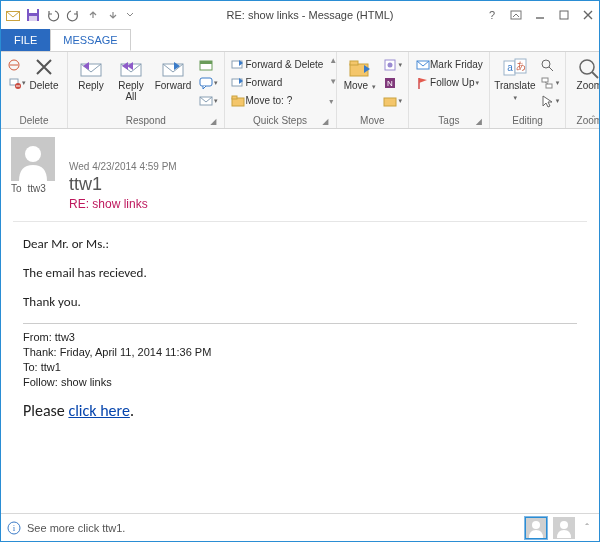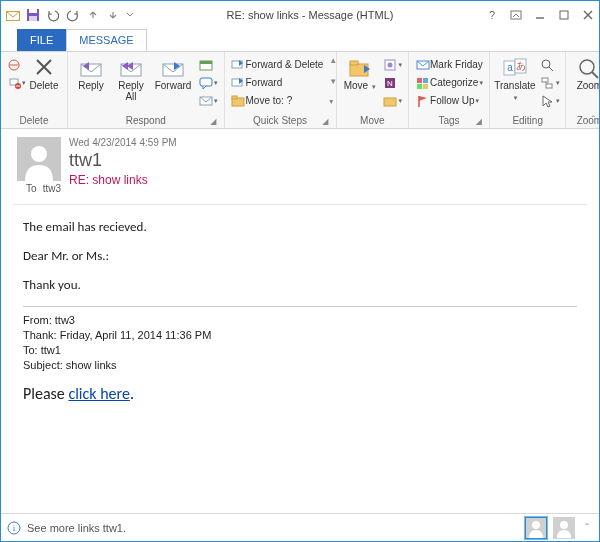--- a/index.html
+++ b/index.html
@@ -22,21 +22,21 @@
     align-items:center;
     padding: 0 4px;
     color:#555;
   }
   .qat { display:flex; align-items:center; gap:4px; }
   .qat .qicon { width:16px; height:16px; display:flex; align-items:center; justify-content:center; }
   .title-center { flex:1; text-align:center; font-size:11px; color:#444; }
   .winbtns { display:flex; align-items:center; gap:10px; }
   .winbtn { width:14px; height:14px; display:flex; align-items:center; justify-content:center; color:#666; }
   
-  .tabs { display:flex; height:22px; align-items:flex-end; padding-left:16px; }
+  .tabs { display:flex; height:22px; align-items:flex-end; padding-left:0; }
   .tab { padding:4px 12px 4px 12px; font-size:11px; border:1px solid transparent; cursor:default; }
   .tab.file { background:#2a6ac0; color:#fff; padding:4px 12px; }
   .tab.active { background:#fff; color:#2a6ac0; border:1px solid #cfcfcf; border-bottom:1px solid #fff; }
   
   .ribbon {
     border-top:1px solid #d4d4d4;
     border-bottom:1px solid #d4d4d4;
     background:#f7f7f7;
     display:flex;
     height:78px;
@@ -59,25 +59,25 @@
   .bigbtn .icon { width:26px; height:24px; display:flex; align-items:center; justify-content:center; }
   .bigbtn .lbl { line-height:1.05; text-align:center; font-size:10px; }
   .stack { display:flex; flex-direction:column; gap:1px; padding-top:2px; }
   .smallrow { display:flex; align-items:center; gap:0; font-size:10px; color:#333; height:17px; padding:0 2px; white-space:nowrap; }
   .smallrow .sicon { width:15px; height:15px; display:flex; align-items:center; justify-content:center; }
   .dd { font-size:7px; color:#666; margin-left:1px; }
   .collapse-rib { position:absolute; right:4px; bottom:2px; font-size:10px; color:#888; }
   svg { display:block; }
   
   .msghdr { display:flex; padding:8px 10px 6px 10px; gap:8px; }
-  .avatar-col { display:flex; flex-direction:column; align-items:flex-end; gap:2px; width:50px; }
+  .avatar-col { display:flex; flex-direction:column; align-items:flex-start; gap:2px; width:50px; }
   .avatar { width:44px; height:44px; background:#c8c8c8; display:flex; align-items:flex-end; justify-content:center; }
   .tiny { font-size:10px; color:#555; }
   .hdr-info { display:flex; flex-direction:column; gap:2px; }
-  .hdr-date { font-size:10px; color:#777; }
+  .hdr-date { font-size:10px; color:#777;margin-top:24px; }
   .hdr-from { font-size:18px; color:#555; }
   .hdr-subj { font-size:12px; color:#be185d; }
   
   .msgbody {
     margin:4px 12px 0 12px;
     border-top:1px solid #e6e6e6;
     padding:14px 10px 10px 10px;
     font-family: Calibri, Arial, sans-serif;
     font-size:13px; color:#222; flex:1;
     overflow:hidden;
@@ -367,32 +367,20 @@
             <span class="sicon">
               <svg width="14" height="12" viewBox="0 0 14 12">
                 <rect x="1" y="2" width="12" height="8" fill="#fff" stroke="#4a8bd6"></rect>
                 <path d="M1 2 L7 7 L13 2" fill="none" stroke="#4a8bd6"></path>
               </svg>
             </span>
             <span>Mark Friday</span>
           </div>
         <div class="smallrow">
             <span class="sicon">
-              <svg width="14" height="12" viewBox="0 0 14 12">
-                <rect x="1" y="1" width="5" height="5" fill="#d66"></rect> 
-                <rect x="7" y="1" width="5" height="5" fill="#6ad"></rect>
-                <rect x="1" y="7" width="5" height="5" fill="#6d6"></rect>
-                <rect x="7" y="7" width="5" height="5" fill="#dc6"></rect>
-              </svg>
-            </span>
-            <span>Categorize</span>
-            <span class="dd">▾</span>
-          </div>
-        <div class="smallrow">
-            <span class="sicon">
               <svg width="14" height="14" viewBox="0 0 14 14">
                 <path d="M3 2 L3 13" stroke="#c33" stroke-width="1.3"></path>
                 <path d="M3 2 L11 4 L3 7 Z" fill="#e35b4f"></path>
               </svg>
             </span>
             <span>Follow Up</span>
             <span class="dd">▾</span>
           </div>
       </div>
     </div>
@@ -476,43 +464,43 @@
     </div>
   </div>
   <div class="hdr-info">
     <div class="hdr-date">Wed 4/23/2014 4:59 PM</div>
     <div class="hdr-from">ttw1</div>
     <div class="hdr-subj">RE: show links</div>
   </div>
 </div>
 
 <div class="msgbody">
+  <p>Dear Mr. or Ms.:</p>
   <p>The email has recieved.</p>
-  <p>Dear Mr. or Ms.:</p>
   <p>Thank you.</p>
   <div class="quoted-sep"></div>
   <div class="qhdr">
     <div><b>From:</b> <span>ttw3</span></div>
     <div><b>Thank:</b> <span>Friday, April 11, 2014 11:36 PM</span></div>
     <div><b>To:</b> <span>ttw1</span></div>
-    <div><b>Subject:</b> <span>show links</span></div>
+    <div><b>Follow:</b> <span>show links</span></div>
   </div>
   <p style="margin-top:12px; font-size:16px;">
     <span>Please </span><a class="link">click here</a><span>.</span>
   </p>
 </div>
 
 <div class="statusbar">
   <span>
       <svg width="14" height="14" viewBox="0 0 14 14">
         <circle cx="7" cy="7" r="6" fill="#fff" stroke="#3a7bc8"></circle>
         <text x="7" y="10" font-size="9" text-anchor="middle" fill="#3a7bc8" font-family="Georgia">i</text>
       </svg>
     </span>
-  <span>See more links ttw1.</span>
+  <span>See more click ttw1.</span>
   <span class="sp"></span>
   <span class="mini-av sel">
       <svg width="18" height="20" viewBox="0 0 18 20">
         <circle cx="9" cy="7" r="4" fill="#fff"></circle>
         <path d="M2 20 Q2 12 9 12 Q16 12 16 20 Z" fill="#fff"></path>
       </svg>
     </span>
   <span class="mini-av">
       <svg width="18" height="20" viewBox="0 0 18 20">
         <circle cx="9" cy="7" r="4" fill="#fff"></circle>

